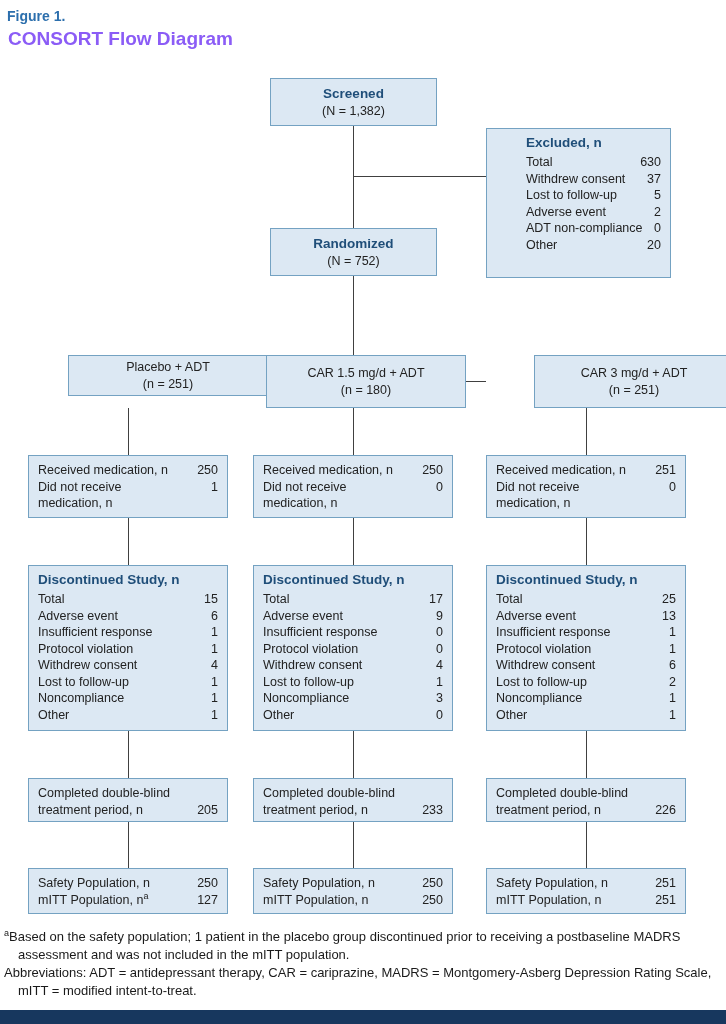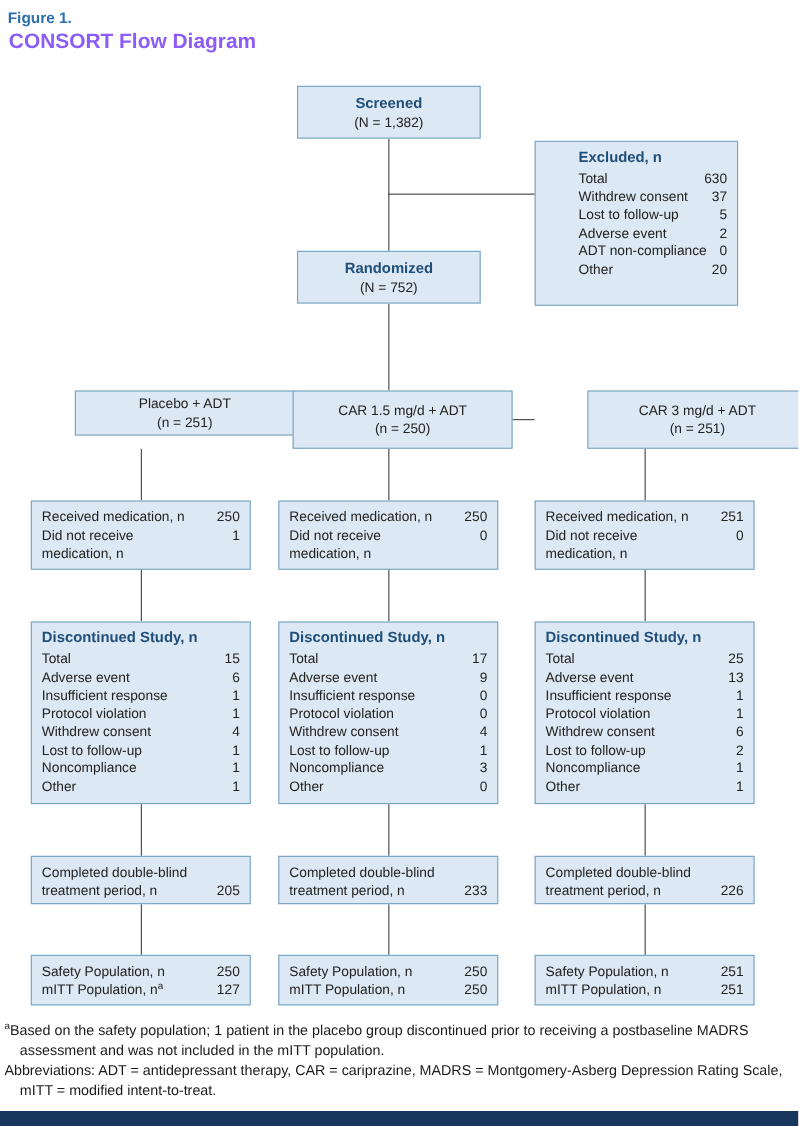--- a/index.html
+++ b/index.html
@@ -121,21 +121,21 @@
     <div class="box-head">Randomized</div>
     <div class="box-sub">(N = 752)</div>
   </div>
 
   <div class="box center-box" style="left:28px; top:355px; width:200px; height:41px;margin-left:40px;">
     <div class="arm-title">Placebo + ADT</div>
     <div class="arm-sub">(n = 251)</div>
   </div>
   <div class="box center-box" style="left:266px; top:355px; width:200px; height:53px;">
     <div class="arm-title">CAR 1.5 mg/d + ADT</div>
-    <div class="arm-sub">(n = 250)</div>
+    <div class="arm-sub">(n = 180)</div>
   </div>
   <div class="box center-box" style="left:486px; top:355px; width:200px; height:53px;margin-left:48px;">
     <div class="arm-title">CAR 3 mg/d + ADT</div>
     <div class="arm-sub">(n = 251)</div>
   </div>
 
   <div class="box list-box" style="left:28px; top:455px; width:200px; height:63px;">
     <div class="row">
         <span class="lbl">Received medication, n</span>
         <span class="val">250</span>

